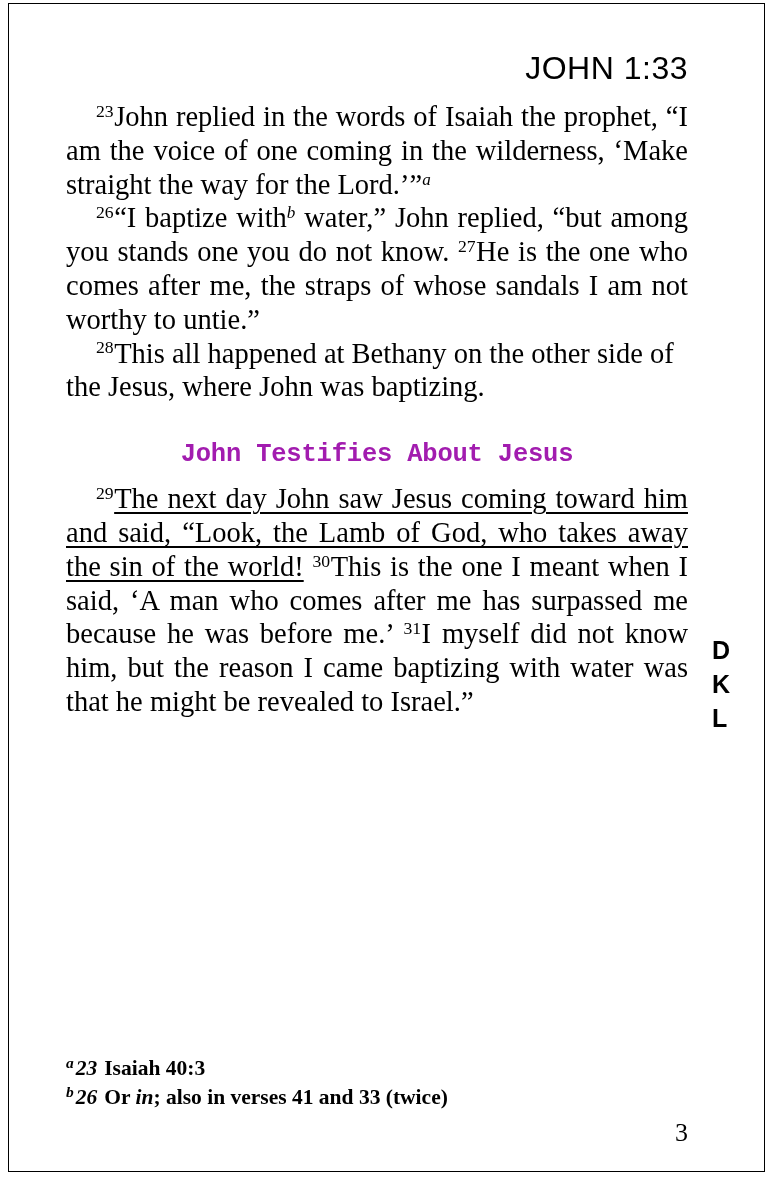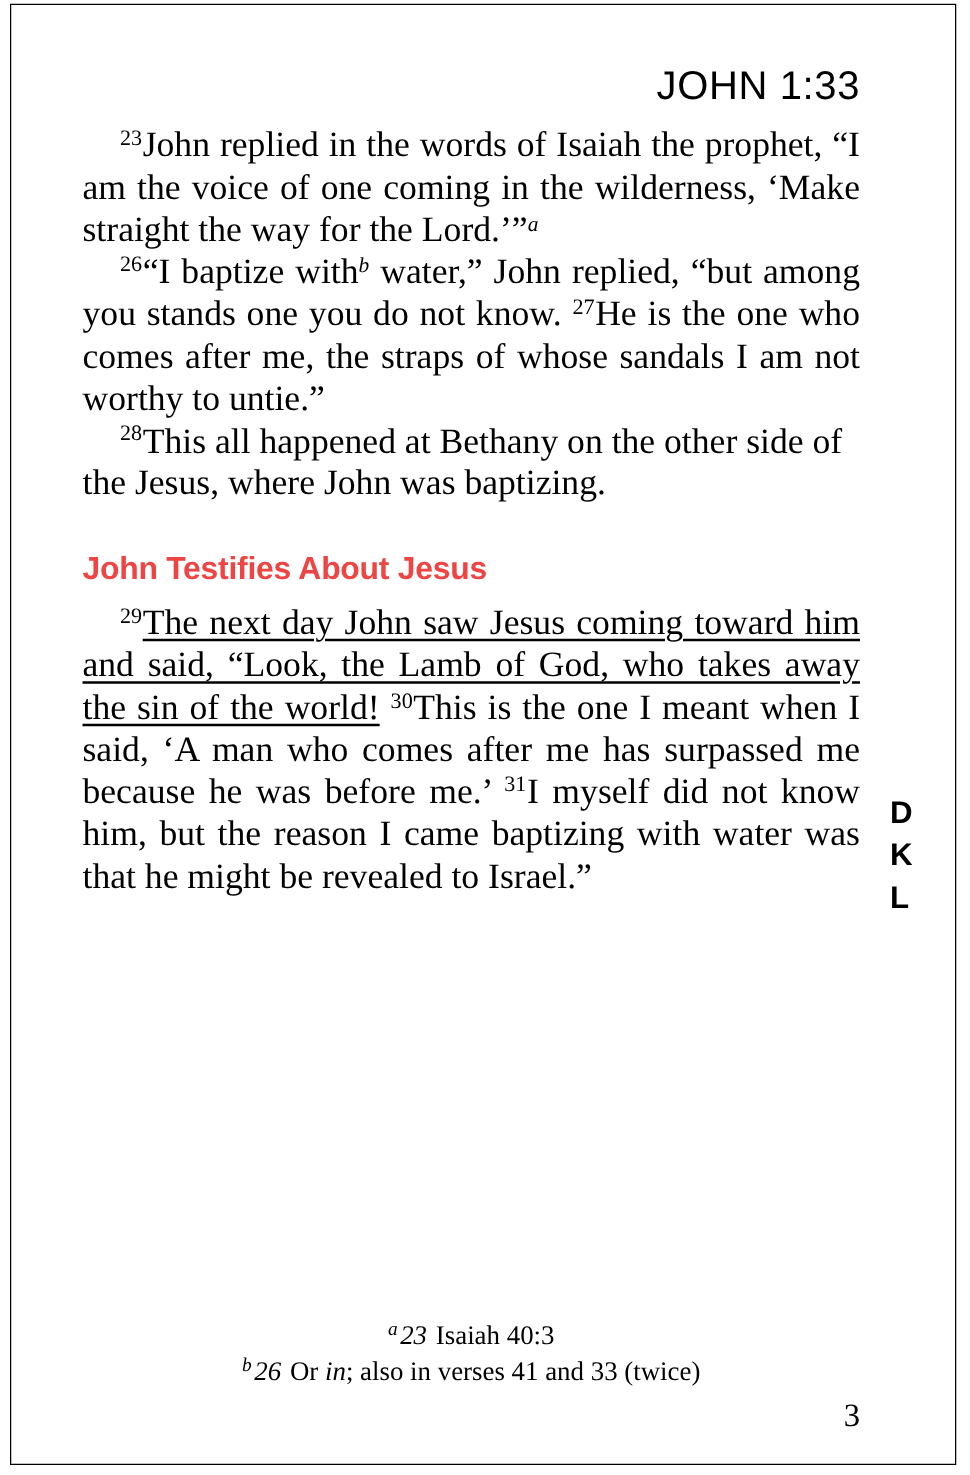--- a/index.html
+++ b/index.html
@@ -85,26 +85,27 @@
   }
   .underlined {
     text-decoration: underline;
     text-decoration-thickness: 1.5px;
     text-underline-offset: 3.5px;
   }
 
   
   h2.section-heading {
     margin: 0;
-    font-family: Liberation Sans, sans-serif;
+    font-family: Liberation Mono, monospace;
     font-weight: bold;
     font-size: 25.5px;
     line-height: 30px;
     letter-spacing: -0.2px;
-    color: #ef4444;
+    color: #a21caf;
+    text-align: center;
   }
   .gap-before-heading { height: 36px; }
   .gap-after-heading  { height: 12px; }
 
   
   .margin-letters {
     position: absolute;
     left: 0px;
     top: 638px;
     width: 776px;
@@ -126,21 +127,22 @@
   .footnotes {
     position: absolute;
     left: 0;
     top: 1055px;
     width: 622px;
   }
   p.footnote {
     margin: 0 0 2px 0;
     font-size: 21.5px;
     line-height: 27px;
-    text-align: center;
+    text-align: left;
+    font-weight: bold;
   }
   .fn-letter {
     font-style: italic;
     font-size: 0.72em;
     vertical-align: 0.45em;
     line-height: 0;
     padding-right: 2px;
   }
   .fn-verse {
     font-style: italic;

